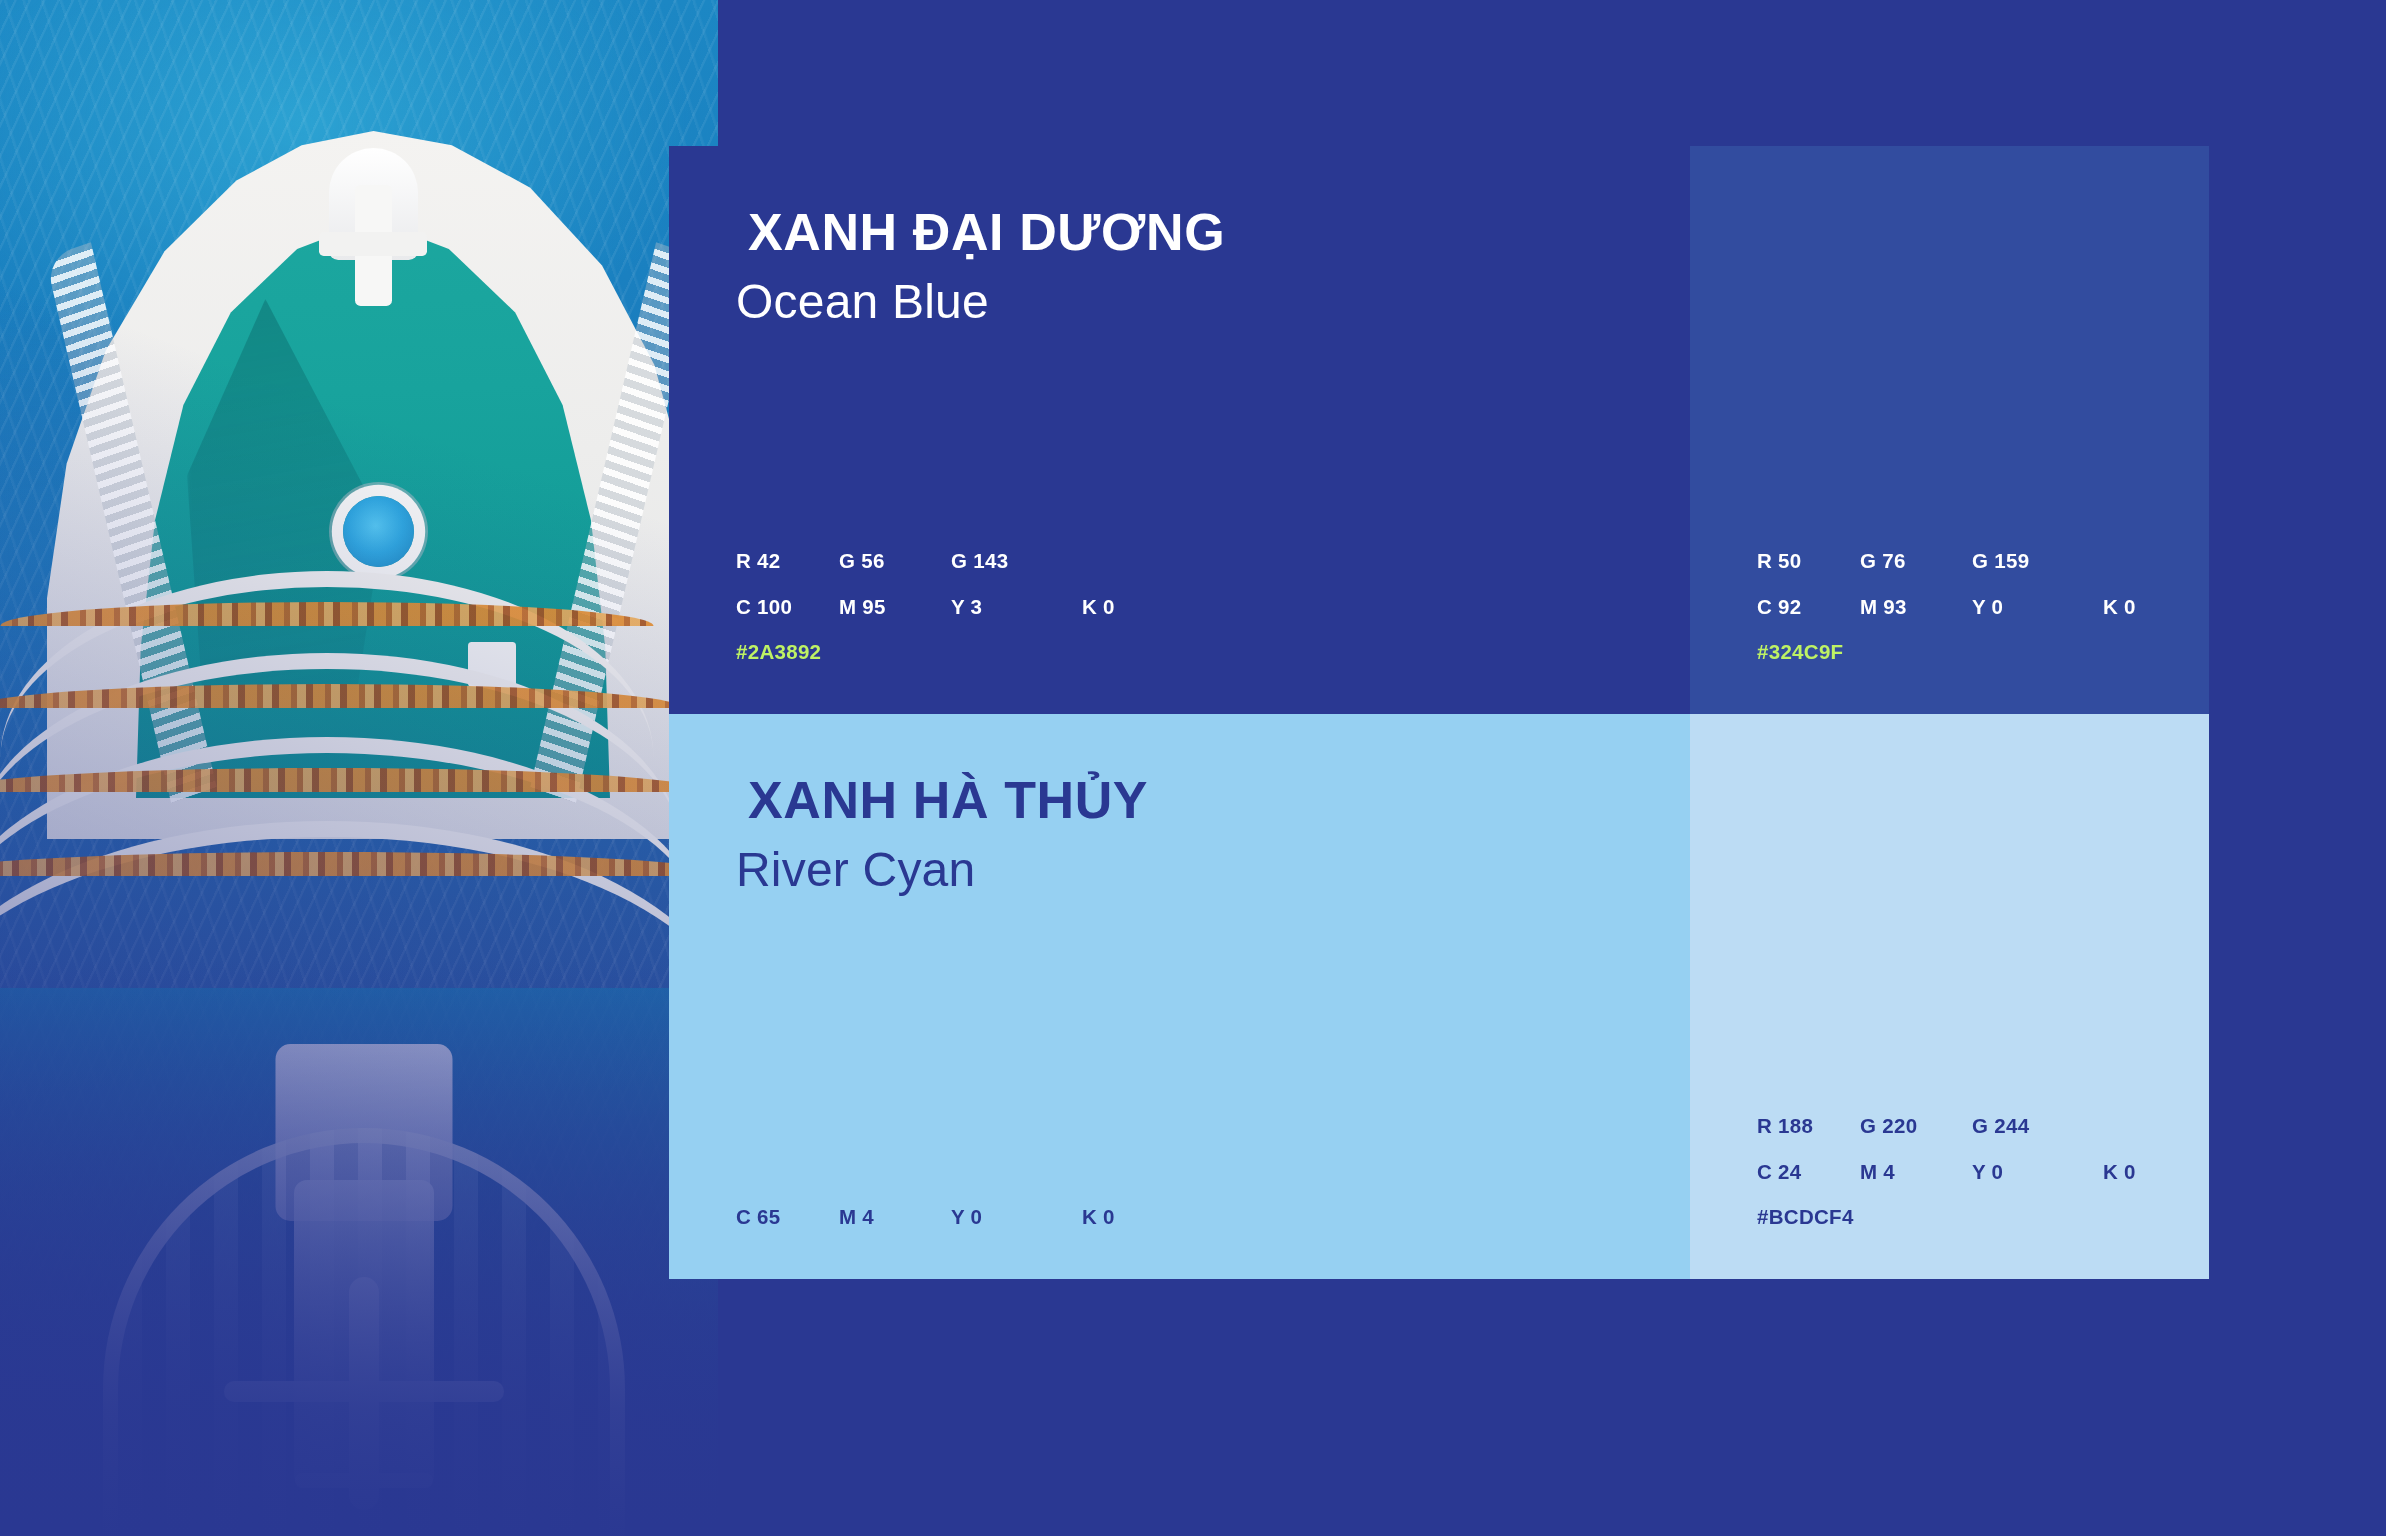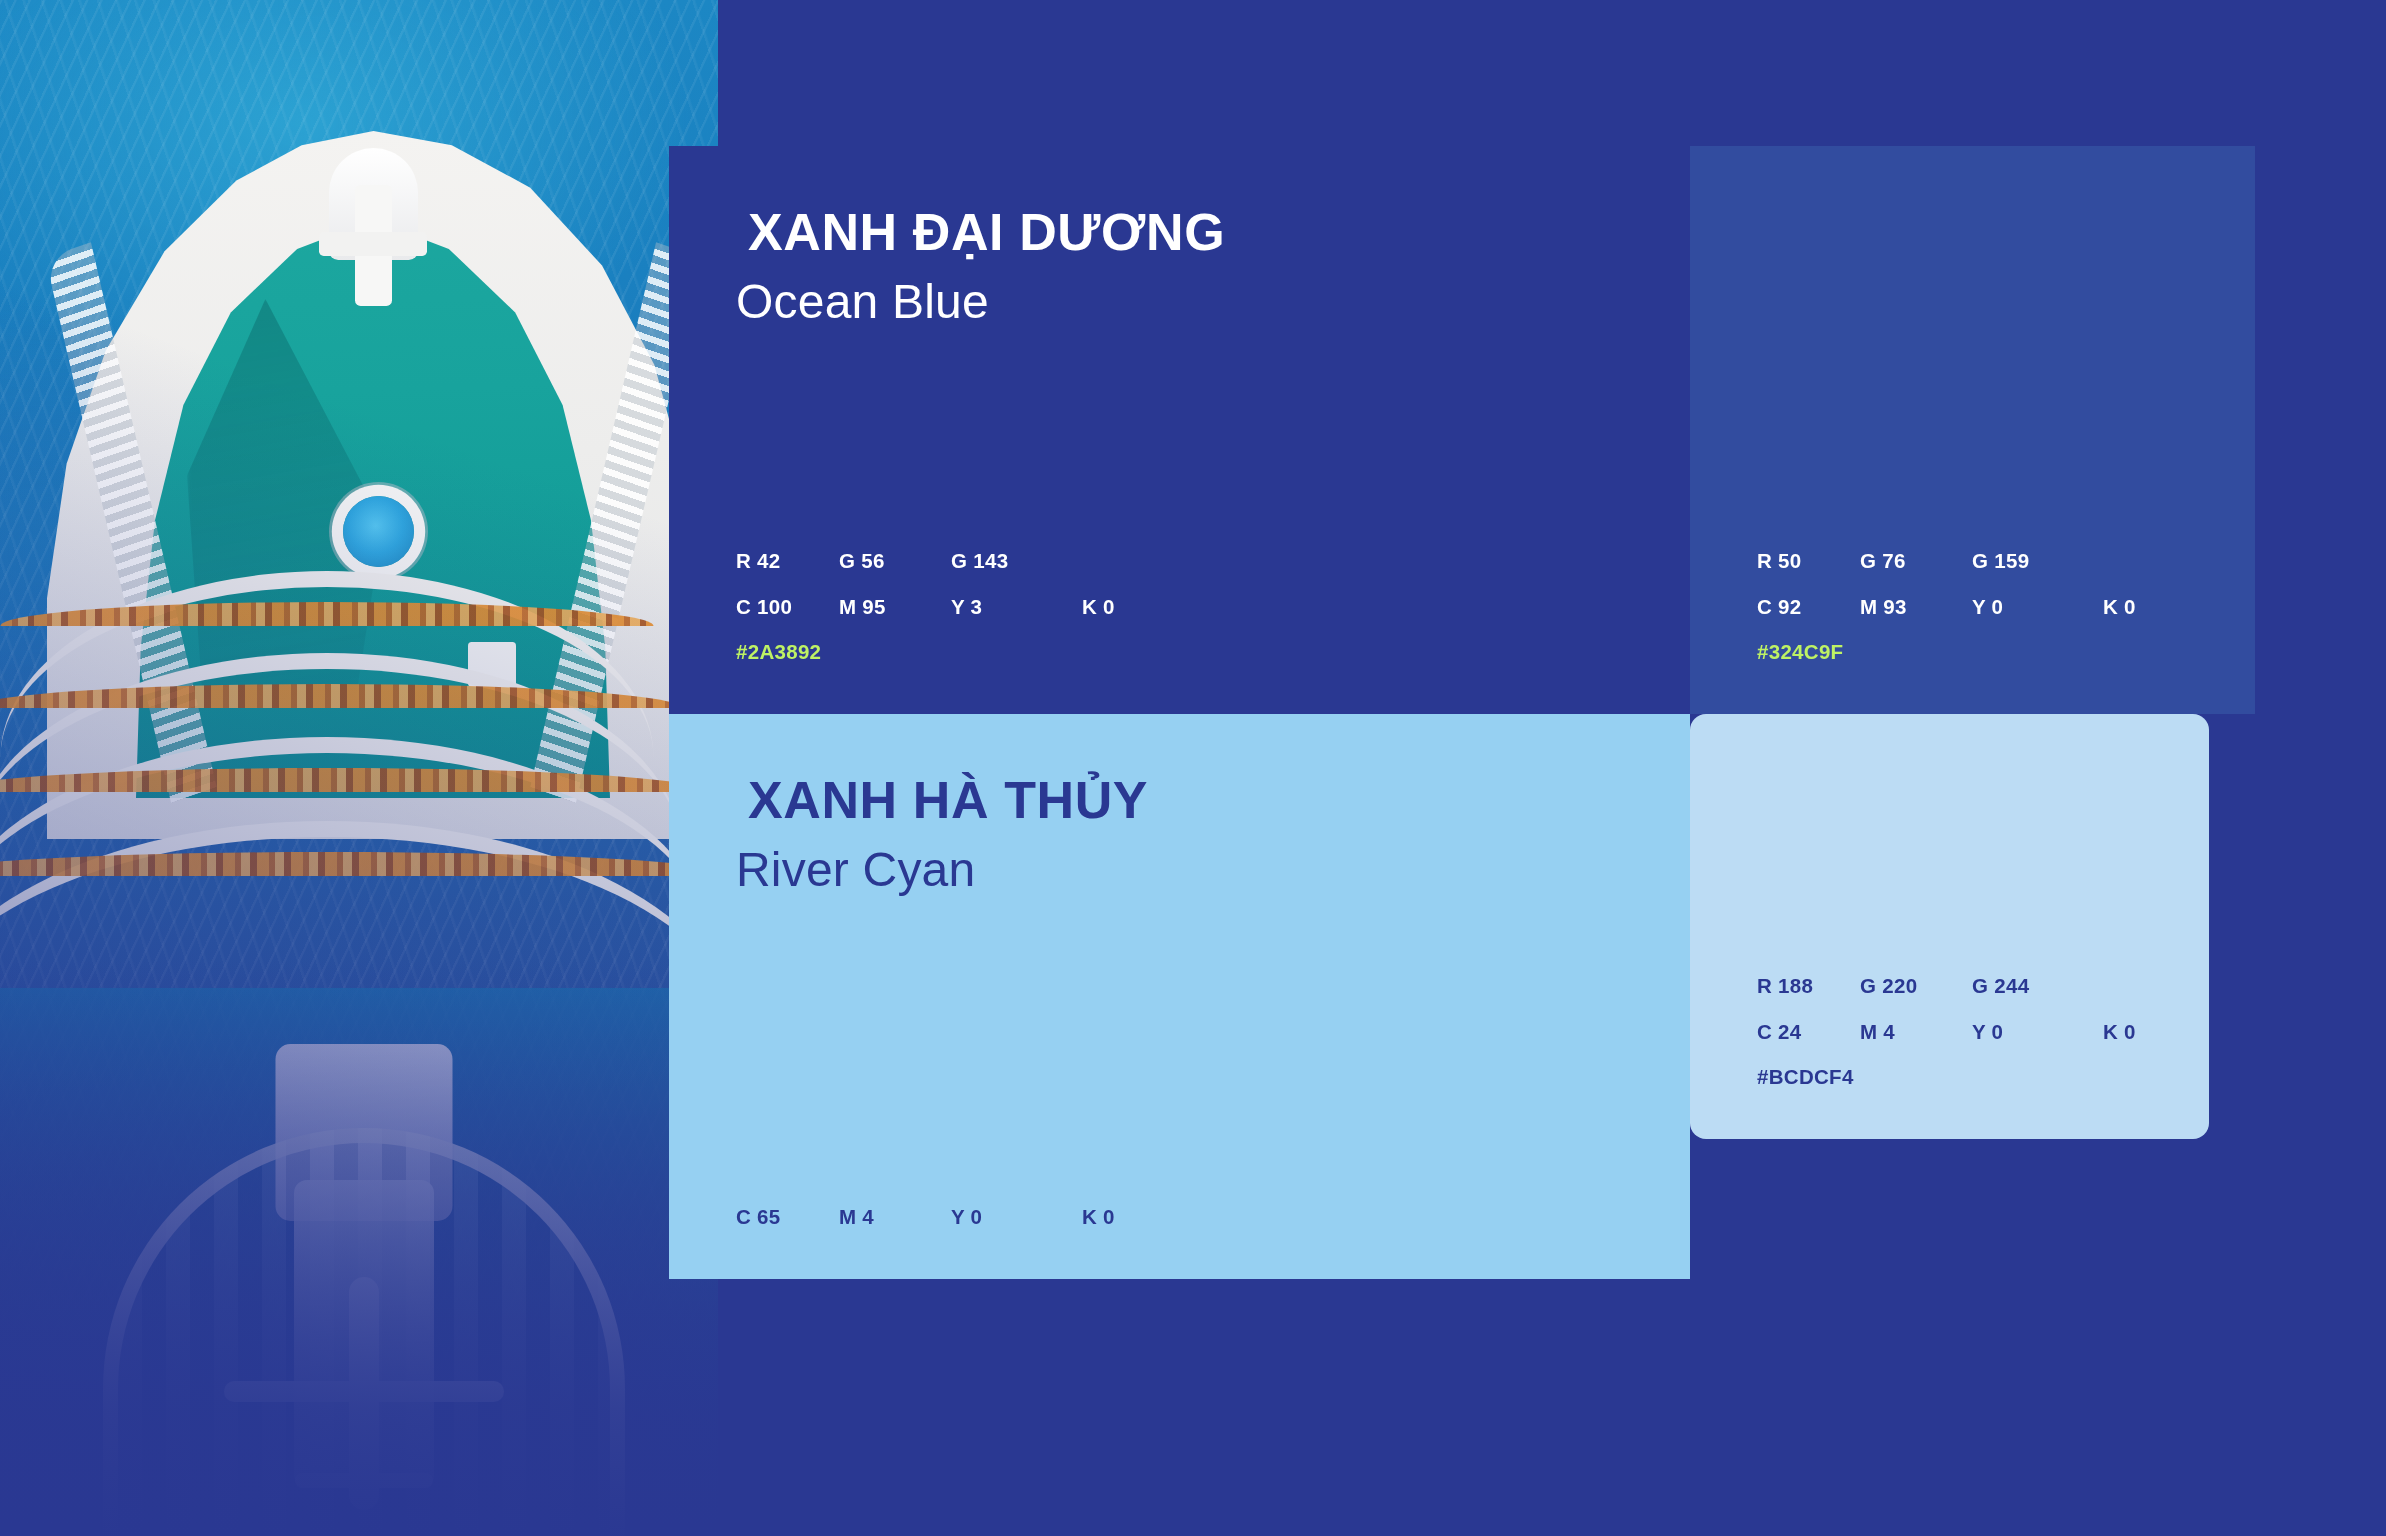--- a/index.html
+++ b/index.html
@@ -142,23 +142,23 @@
   }
   .photo-tint{
     position:absolute;inset:0;
     background:linear-gradient(200deg, rgba(42,56,146,0) 30%, rgba(42,56,146,.35) 62%, rgba(42,56,146,.75) 88%, rgba(42,56,146,.92) 100%);
   }
 
   
   .grid{position:absolute;left:669px;top:146px;width:1540px;height:1133px;}
   .cell{position:absolute;box-sizing:border-box;}
   .cell-ocean-primary{left:0;top:0;width:1021px;height:568px;background:#2A3892;}
-  .cell-ocean-light  {left:1021px;top:0;width:565px;height:568px;background:#324C9F;}
+  .cell-ocean-light  {left:1021px;top:0;width:519px;height:568px;background:#324C9F;}
   .cell-cyan-primary {left:0;top:568px;width:1021px;height:565px;background:#96D0F2;}
-  .cell-cyan-light   {left:1021px;top:568px;width:519px;height:425px;background:#BCDCF4;border-radius:16px;}
+  .cell-cyan-light   {left:1021px;top:568px;width:519px;height:565px;background:#BCDCF4;}
 
   .titlewrap{position:absolute;left:67px;top:45px;}
   .t-vn{
     font-size:52px;font-weight:700;letter-spacing:0.6px;line-height:1.12;
     margin:12px;white-space:nowrap;
   }
   .t-en{
     font-size:48px;font-weight:400;letter-spacing:0.2px;line-height:1.2;
     margin:3.7px 0 0 0;white-space:nowrap;
   }

